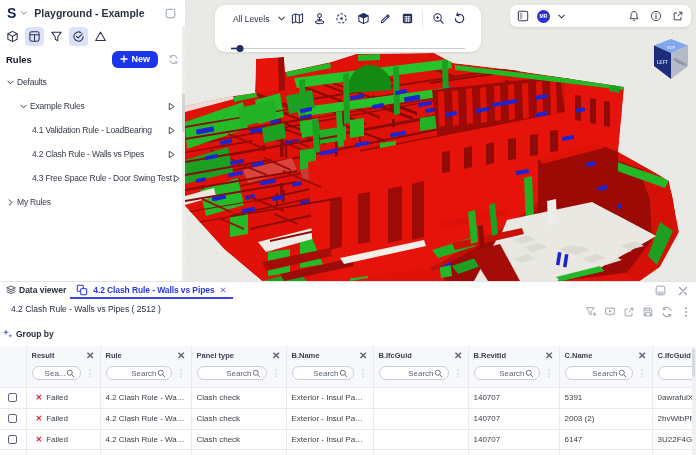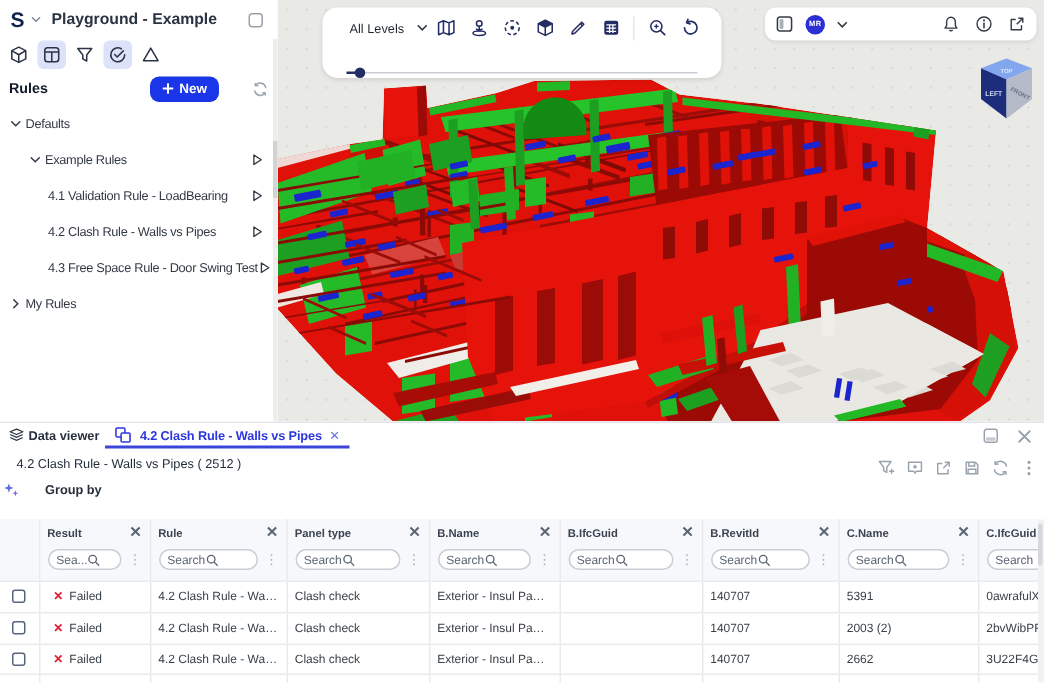--- a/index.html
+++ b/index.html
@@ -10,64 +10,64 @@
 
 .sidebar { position:absolute; left:0; top:0; width:185px; height:281px; background:#fff; z-index:5; }
 .sb-top { position:absolute; left:0; top:0; width:185px; height:26px; display:flex; align-items:center; }
 .sb-logo { font-weight:bold; font-size:14px; color:#10214d; margin-left:7px; }
 .sb-title { font-size:10.5px; font-weight:bold; color:#2a3342; margin-left:6px; flex:1; white-space:nowrap; }
 .sb-iconrow { position:absolute; left:3px; top:27px; display:flex; align-items:center; gap:3px; }
 .sb-ico { width:19px; height:19px; border-radius:4px; display:flex; align-items:center; justify-content:center; }
 .sb-ico.sel { background:#dce2f9; }
 .sb-rules { position:absolute; left:0; top:48px; width:185px; height:22px; display:flex; align-items:center; padding:0 6px; }
 .sb-rules b { font-size:9.5px; color:#111827; flex:1; }
-.btn-new { background:#1b35e8; color:#fff; font-size:9px; font-weight:bold; border-radius:6px; height:17px; padding:0 8px; display:flex; align-items:center; gap:3px; margin-right:22px; }
+.btn-new { background:#1b35e8; color:#fff; font-size:9px; font-weight:bold; border-radius:6px; height:17px; padding:0 8px; display:flex; align-items:center; gap:3px; margin-right:10px; }
 .tree { position:absolute; left:0; top:70px; width:185px; font-size:8.5px; letter-spacing:-0.2px; color:#333a46; }
 .trow { display:flex; align-items:center; height:24px; white-space:nowrap; }
 .trow .lbl { flex:1; }
 .chev { margin:0 2px 0 0; display:flex; }
 .play { margin-right:9px; display:flex; }
 
 
 .viewport { position:absolute; left:185px; top:0; width:511px; height:281px; background:#e9eae5; overflow:hidden; }
 .dots { position:absolute; inset:0;
   background-image: radial-gradient(#d6d8d2 0.7px, transparent 0.9px);
   background-size: 13px 13px; }
 .toolbar { position:absolute; left:30px; top:5px; width:266px; height:47px; background:#fff; border-radius:10px; box-shadow:0 1px 3px rgba(0,0,0,.10); z-index:6; }
-.tb-row { display:flex; align-items:center; height:27px; padding:0 10px 0 18px;justify-content:center; }
+.tb-row { display:flex; align-items:center; height:27px; padding:0 10px 0 18px; }
 .tb-lv { font-size:8.5px; white-space:nowrap; color:#1f2937; }
 .tbi { display:flex; align-items:center; justify-content:center; width:22px; height:22px; }
 .rightcard { position:absolute; left:325px; top:5px; width:181px; height:22px; background:#fff; border-radius:7px; box-shadow:0 1px 3px rgba(0,0,0,.10); display:flex; align-items:center; padding:0 7px; z-index:6; }
 .avatar { width:13px; height:13px; border-radius:50%; background:#2b2fd4; color:#fff; font-size:5px; font-weight:bold; display:flex; align-items:center; justify-content:center; letter-spacing:.2px; }
 .slider { position:absolute; left:14px; top:39px; }
 
 
 .datapanel { position:absolute; left:0; top:281px; width:696px; height:174px; background:#fff; border-top:1px solid #e2e4e9; font-size:10.5px; }
 .tabbar { position:relative; display:flex; align-items:center; height:15px; padding:0 4px; }
 .tab-dv { display:flex; align-items:center; gap:3px; padding:0 2px !important; font-size:8.5px; font-weight:bold; color:#27303c; padding:0 6px; }
 .tab-active { display:flex; align-items:center; gap:5px; color:#2b36dd; font-weight:bold; font-size:8.5px; margin-left:2px; padding:0 6px; letter-spacing:-0.1px; position:relative; height:17px; }
 .tab-active:after { content:""; position:absolute; left:0; right:0; bottom:-1px; height:2px; background:#3b46d8; }
 .tb-right { position:absolute; right:8px; top:3px; display:flex; gap:12px; align-items:center; }
 .ttl-row { height:24px; display:flex; align-items:center; padding:0 11px; color:#1f2937; font-size:8.5px; }
 .act-row { position:absolute; right:4px; top:24px; display:flex; gap:7px; color:#98a1ac; align-items:center; }
-.groupby { height:25px; display:flex; padding:0 2px; gap:17px; }
+.groupby { height:25px; display:flex; align-items:center; padding:0 2px; gap:3px; }
 .groupby b { color:#27303c; font-size:8.5px; }
 .groupby span { color:#b6bcc5; font-size:8.5px; }
 
 table.grid { border-collapse:collapse; table-layout:fixed; width:780px; }
 .grid col.c0{width:26px} .grid col.c1{width:74px} .grid col.c2{width:91px} .grid col.c3{width:95px}
 .grid col.c4{width:87px} .grid col.c5{width:95px} .grid col.c6{width:91px} .grid col.c7{width:93px} .grid col.c8{width:128px}
 .grid th, .grid td { border-left:1px solid #e8eaed; padding:0 5px; text-align:left; font-weight:normal; overflow:hidden; white-space:nowrap; }
 .grid th:first-child, .grid td:first-child { border-left:none; }
 .grid thead tr { background:#f7f8fc; }
 .hd th { height:18px; font-size:7.5px; font-weight:bold; color:#3a4350; }
 .hd .hcell { display:flex; align-items:center; justify-content:space-between; }
 .hx { color:#5b6572; font-size:10px; }
 .srch th { height:23px; vertical-align:top; padding-top:2px; }
-.pill { display:flex; align-items:center; justify-content:flex-start; border:1px solid #c9cdd6; border-radius:8px; height:15px; padding:0 5px; background:#fff; color:#5b6572; flex:1; font-size:8px; height:14px; }
+.pill { display:flex; align-items:center; justify-content:flex-end; border:1px solid #c9cdd6; border-radius:8px; height:15px; padding:0 5px; background:#fff; color:#5b6572; flex:1; font-size:8px; height:14px; }
 .scell { display:flex; align-items:center; gap:5px; }
 .vdots { color:#aab1bb; font-size:9px; }
 .grid tbody td { height:20px; border-top:1px solid #e8eaed; color:#3a4148; font-size:8px; text-overflow:ellipsis; }
 .grid tbody tr:nth-child(1) td, .grid tbody tr:nth-child(2) td { height:21px; }
 .cb { display:block; width:9px; height:9px; border:1px solid #5a6480; border-radius:2px; background:#fff; margin:0 auto; }
 .fx { color:#e11d2e; font-weight:bold; margin:0 4px 0 4px; font-size:8px; }
 </style>
 </head>
 <body>
 <div class="app">
@@ -811,21 +811,21 @@
         <tr>
             <td>
               <span class="cb"></span>
             </td>
             <td><span class="fx">✕</span>Failed</td>
             <td>4.2 Clash Rule - Walls vs...</td>
             <td>Clash check</td>
             <td>Exterior - Insul Panel on...</td>
             <td></td>
             <td>140707</td>
-            <td>2662</td>
+            <td>6147</td>
             <td>3U22F4GIz</td>
           </tr>
         <tr>
             <td></td>
             <td></td>
             <td></td>
             <td></td>
             <td></td>
             <td></td>
             <td></td>

